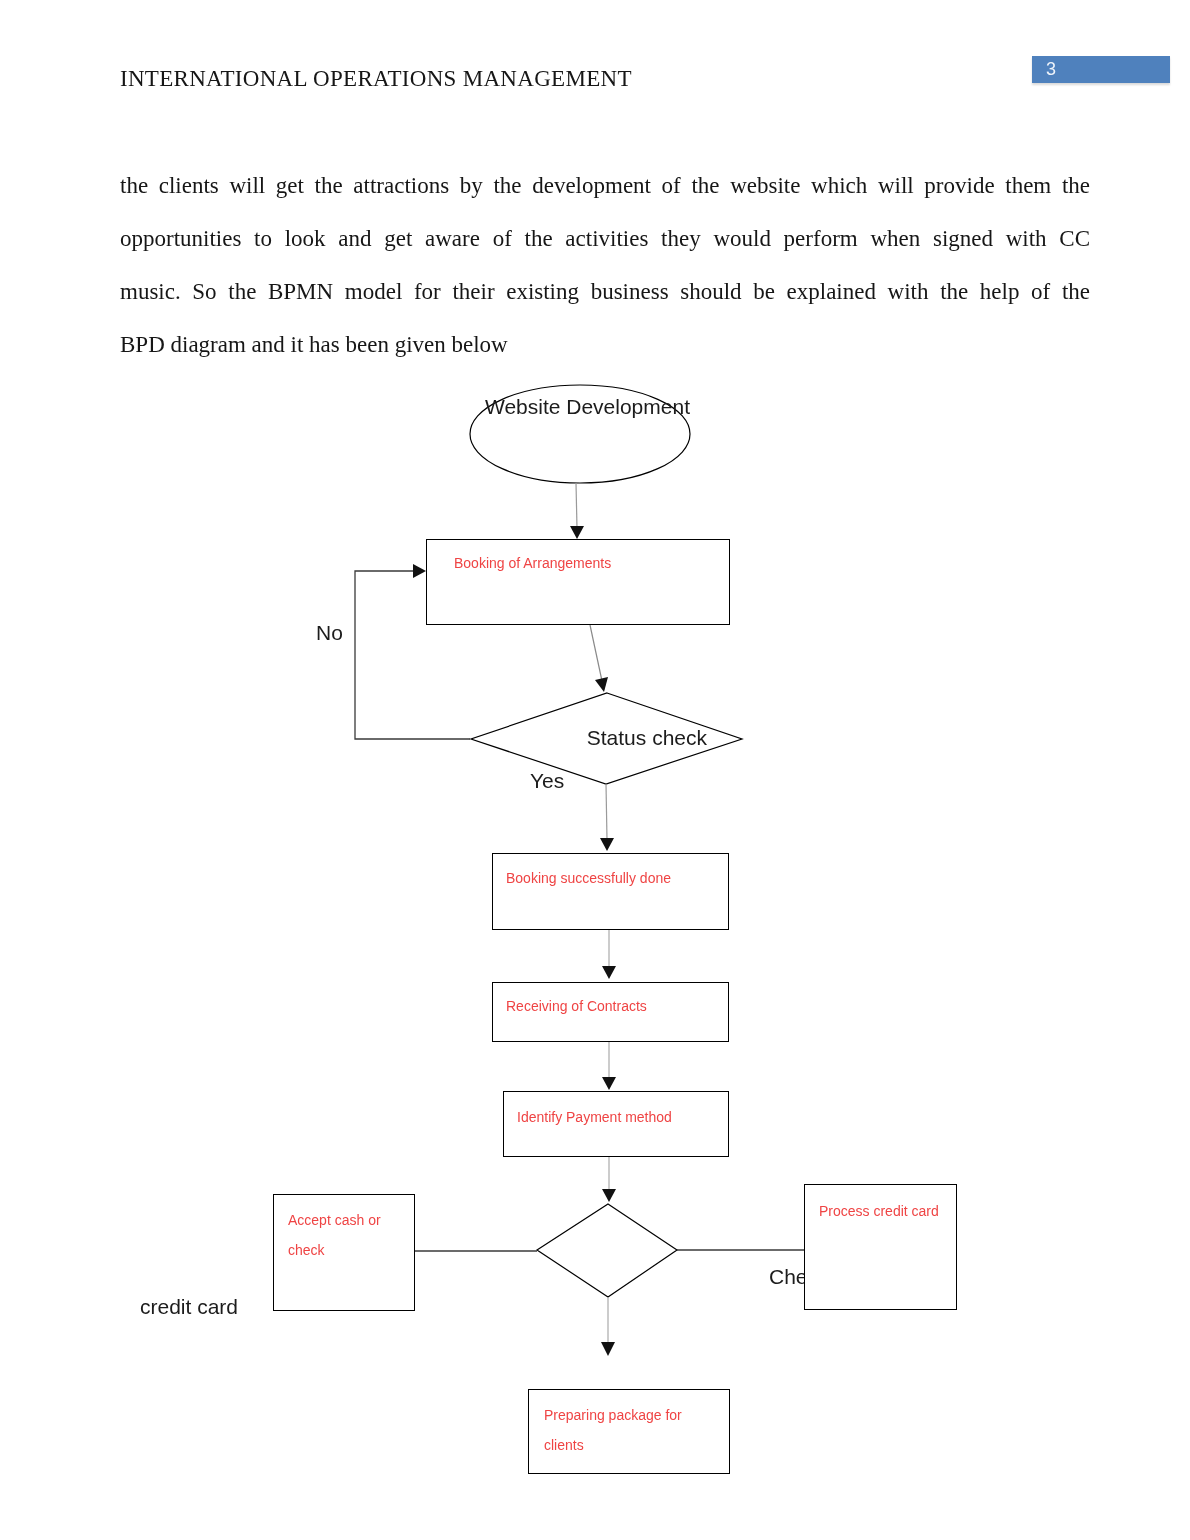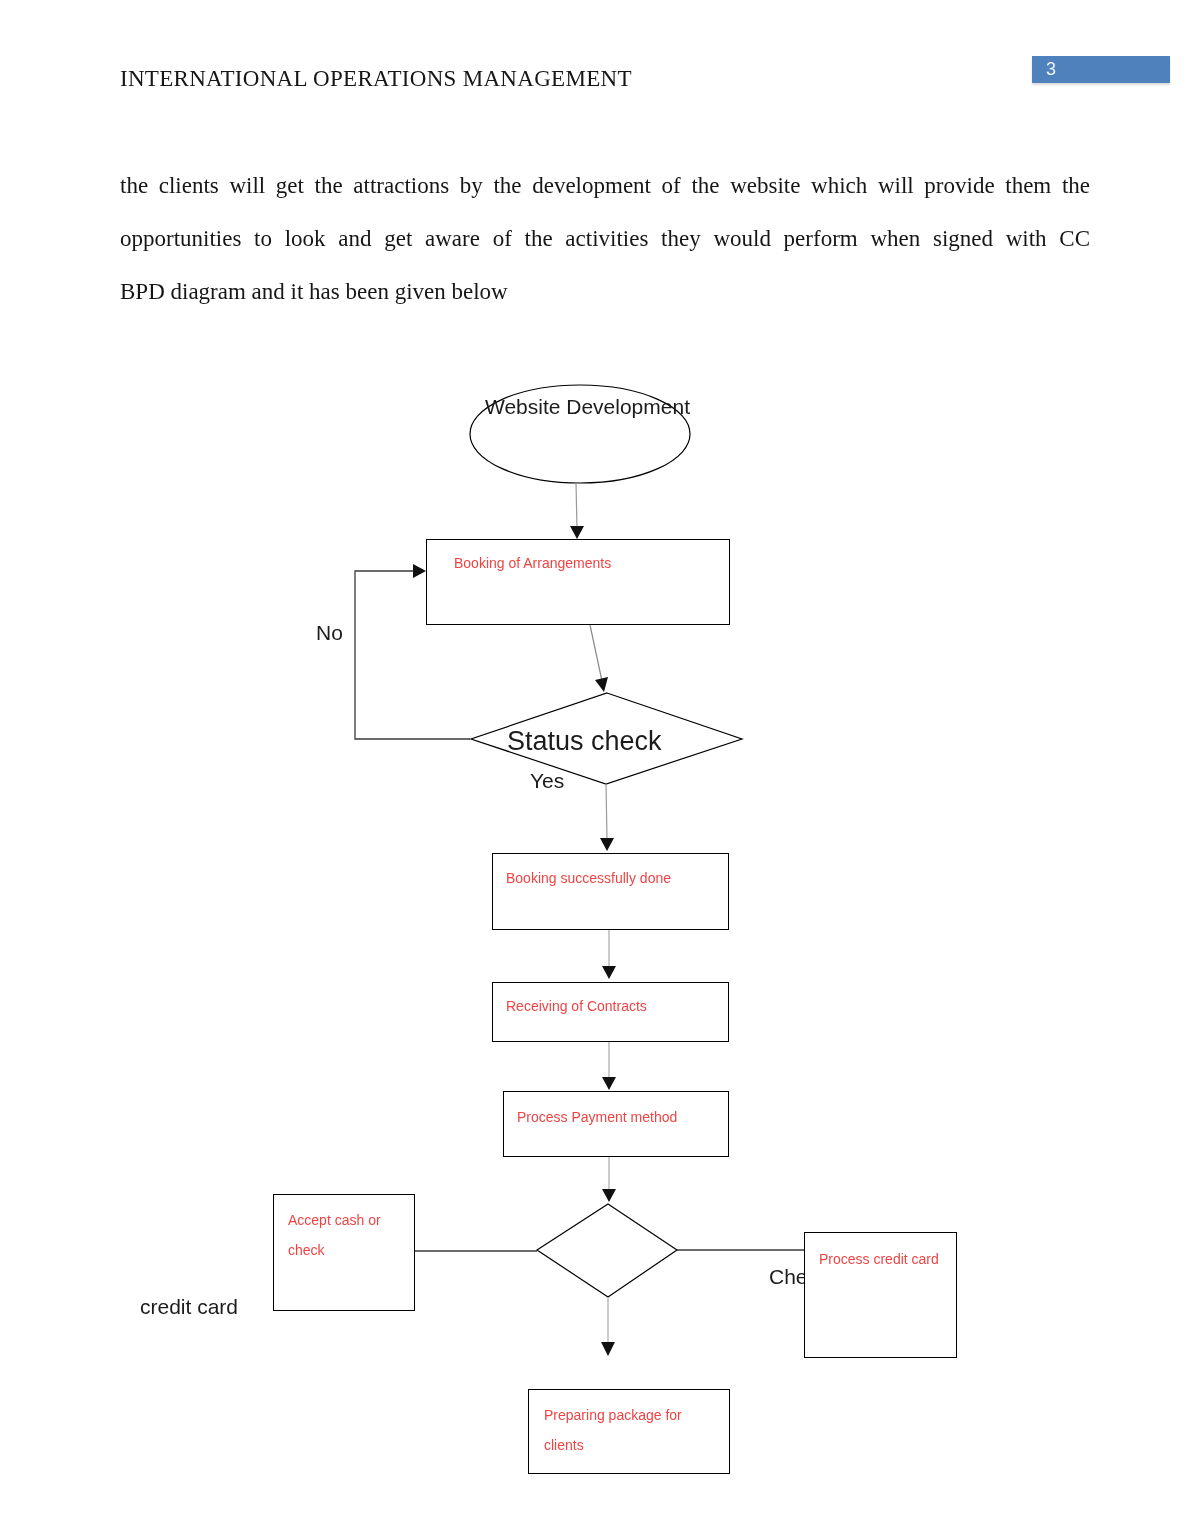--- a/index.html
+++ b/index.html
@@ -89,49 +89,50 @@
     text-align: right;
     font-size: 21px;
     color: #1c1c1c;
   }
   .fc-diamond-label {
     position: absolute;
     z-index: 2;
     left: 507px;
     top: 726px;
     width: 200px;
-    text-align: left;
-    font-size: 27px;
+    text-align: right;
+    font-size: 21px;
     color: #1c1c1c;
   }
 
   #box-booking      { left: 426px; top: 539px;  width: 304px; height: 86px;  padding: 8px 8px 0 27px; }
   #box-booking-done { left: 492px; top: 853px;  width: 237px; height: 77px;  padding: 9px 10px 0 13px; }
   #box-receiving    { left: 492px; top: 982px;  width: 237px; height: 60px;  padding: 8px 6px 0 13px; }
   #box-identify     { left: 503px; top: 1091px; width: 226px; height: 66px;  padding: 10px 8px 0 13px; }
   #box-accept-cash  { left: 273px; top: 1194px; width: 142px; height: 117px; padding: 10px 6px 0 14px; }
-  #box-process-credit { left: 804px; top: 1184px; width: 153px; height: 126px; padding: 11px 2px 0 14px; margin-top: 48px; }
+  #box-process-credit { left: 804px; top: 1184px; width: 153px; height: 126px; padding: 11px 2px 0 14px; }
   #box-preparing    { left: 528px; top: 1389px; width: 202px; height: 85px;  padding: 10px 8px 0 15px; }
 
   #label-no          { left: 316px; top: 620px; text-align: right; }
   #label-yes         { left: 530px; top: 768px; }
   #label-credit-card { left: 140px; top: 1294px; }
   #label-che         { left: 769px; top: 1264px; }
 </style>
 </head>
 <body>
 
 <div id="page">
 
   <div class="doc-header">INTERNATIONAL OPERATIONS MANAGEMENT</div>
   <div class="page-badge">3</div>
 
   <div class="body-text">
     <div class="body-line">the clients will get the attractions by the development of the website which will provide them the</div>
     <div class="body-line">opportunities to look and get aware of the activities they would perform when signed with CC</div>
+    <div class="body-line">music. So the BPMN model for their existing business should be explained with the help of the</div>
     <div class="body-line last">BPD diagram and it has been given below</div>
   </div>
 
   <svg id="chart-svg" width="1190" height="1540" viewBox="0 0 1190 1540">
 
     <ellipse cx="580" cy="434" rx="110" ry="49" fill="#ffffff" stroke="#000000" stroke-width="1.2"></ellipse>
 
     <line x1="576" y1="483" x2="577" y2="528" stroke="#9a9a9a" stroke-width="1.2"></line>
     <polygon points="570,526 584,526 577,539" fill="#111111"></polygon>
 
@@ -169,18 +170,18 @@
   <div class="fc-diamond-label">Status check</div>
 
   <div class="fc-label" id="label-no">No</div>
   <div class="fc-label" id="label-yes">Yes</div>
   <div class="fc-label" id="label-credit-card">credit card</div>
   <div class="fc-label" id="label-che">Che</div>
 
   <div class="fc-box" id="box-booking">Booking of Arrangements</div>
   <div class="fc-box" id="box-booking-done">Booking successfully done</div>
   <div class="fc-box" id="box-receiving">Receiving of Contracts</div>
-  <div class="fc-box" id="box-identify">Process Payment method</div>
+  <div class="fc-box" id="box-identify">Identify Payment method</div>
   <div class="fc-box" id="box-accept-cash">Accept cash or check</div>
   <div class="fc-box" id="box-process-credit">Process credit card</div>
   <div class="fc-box" id="box-preparing">Preparing package for clients</div>
 
 </div>
 
 </body></html>

